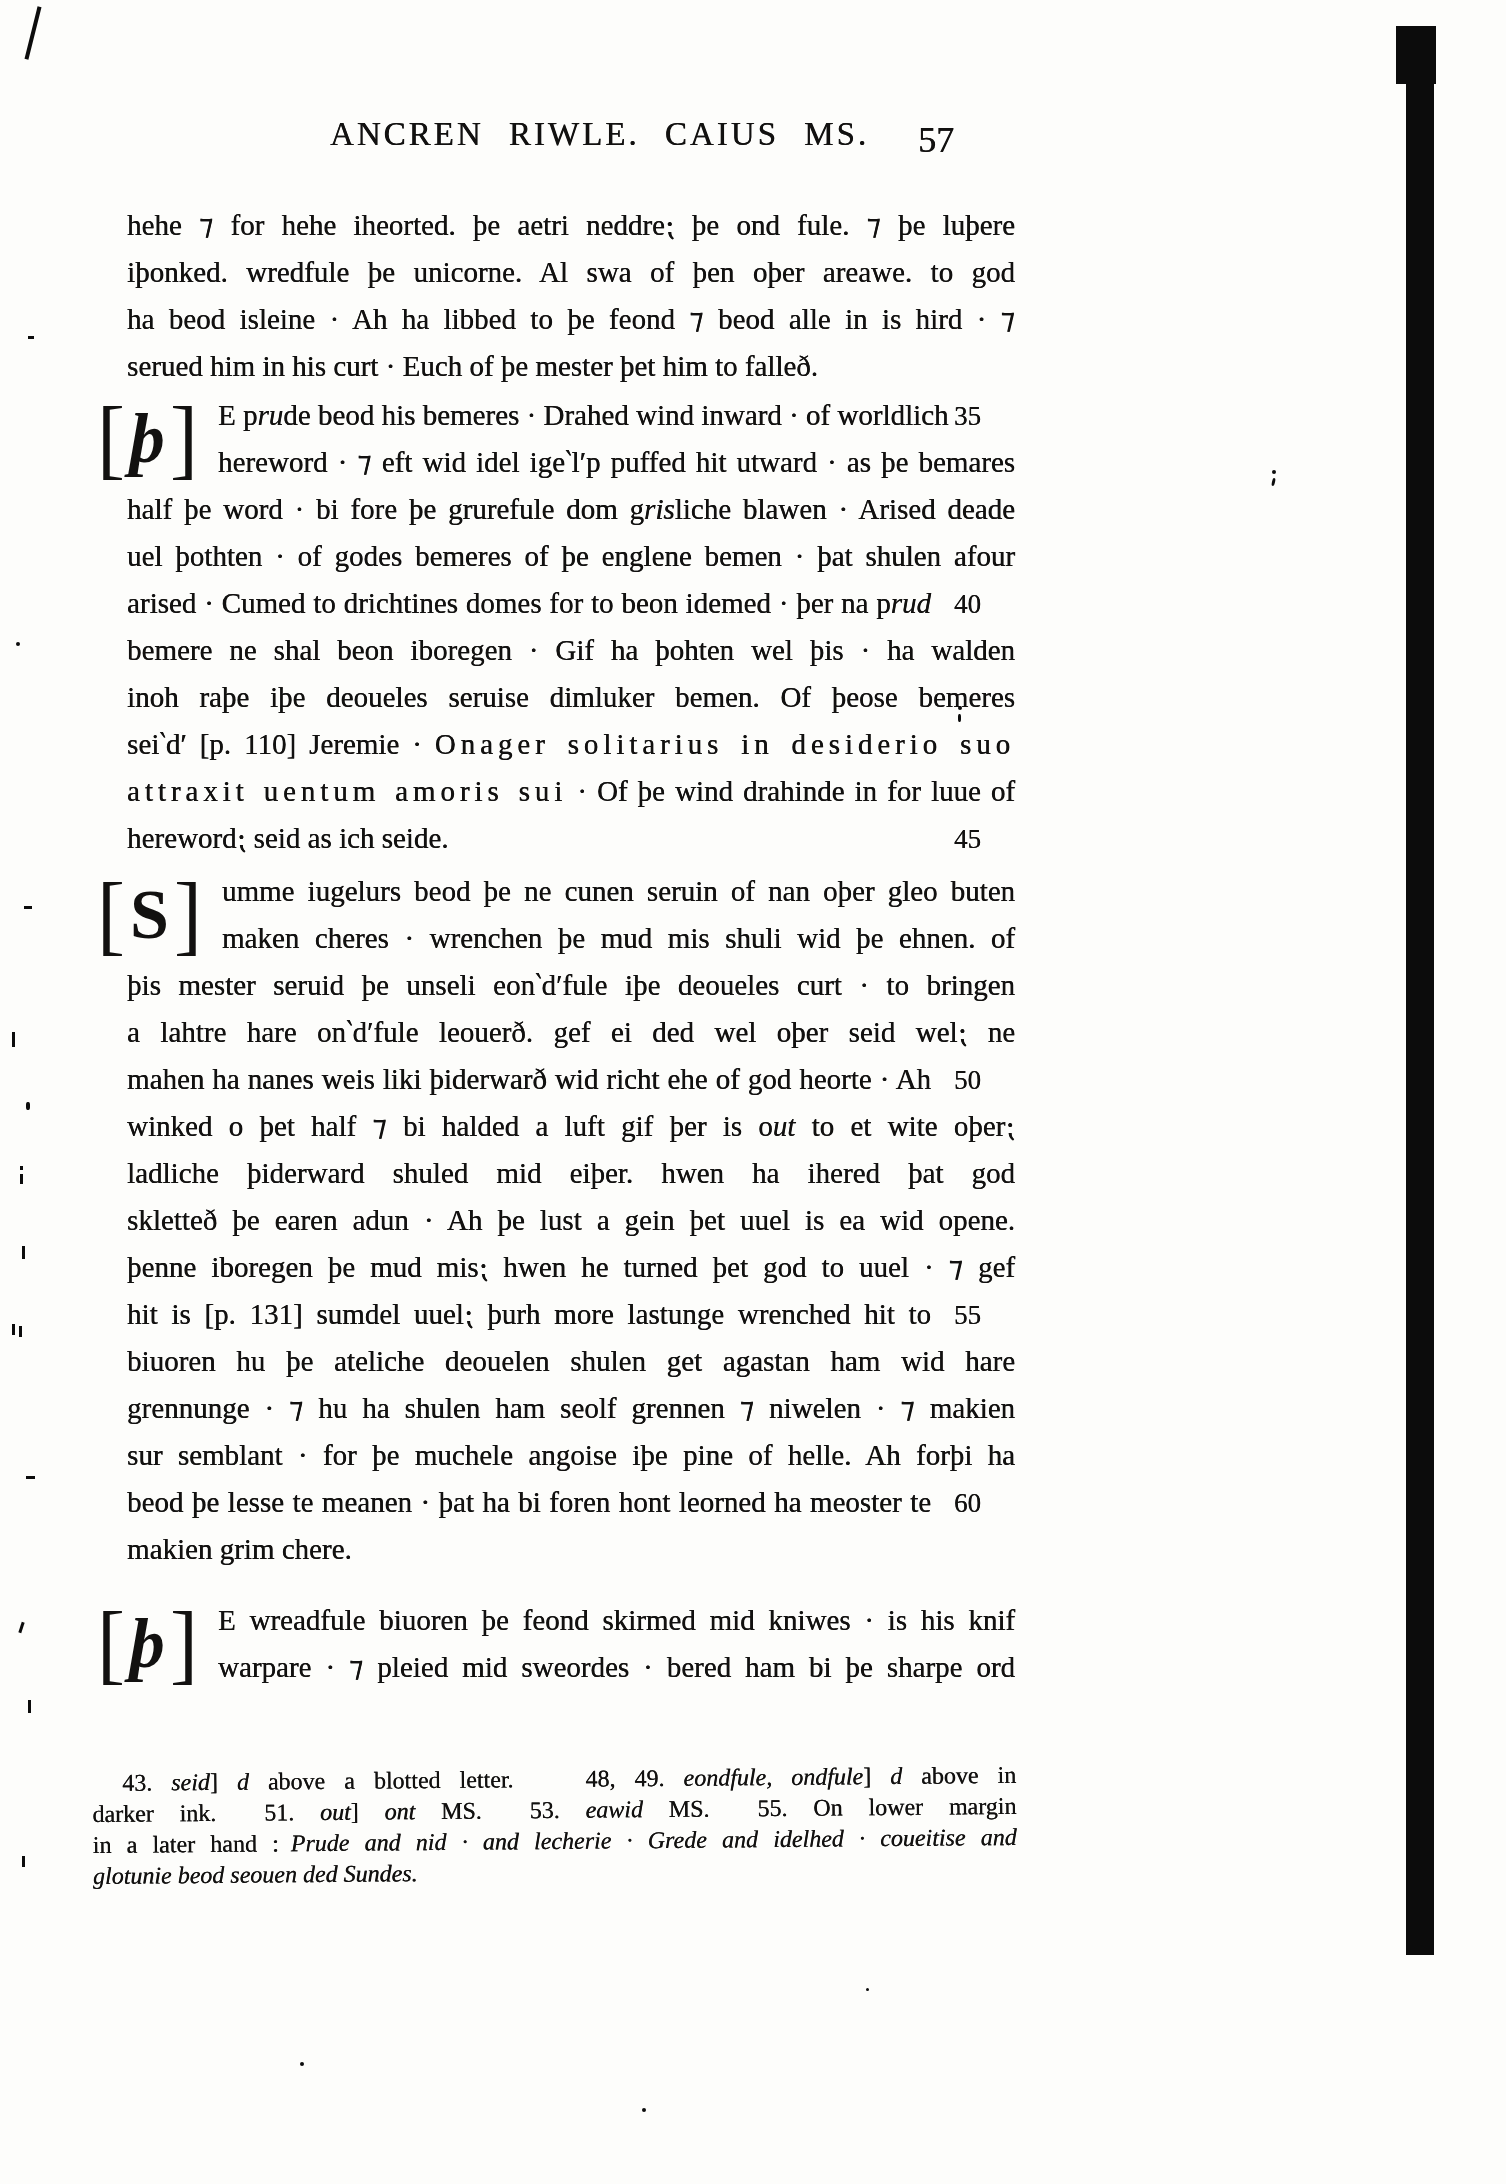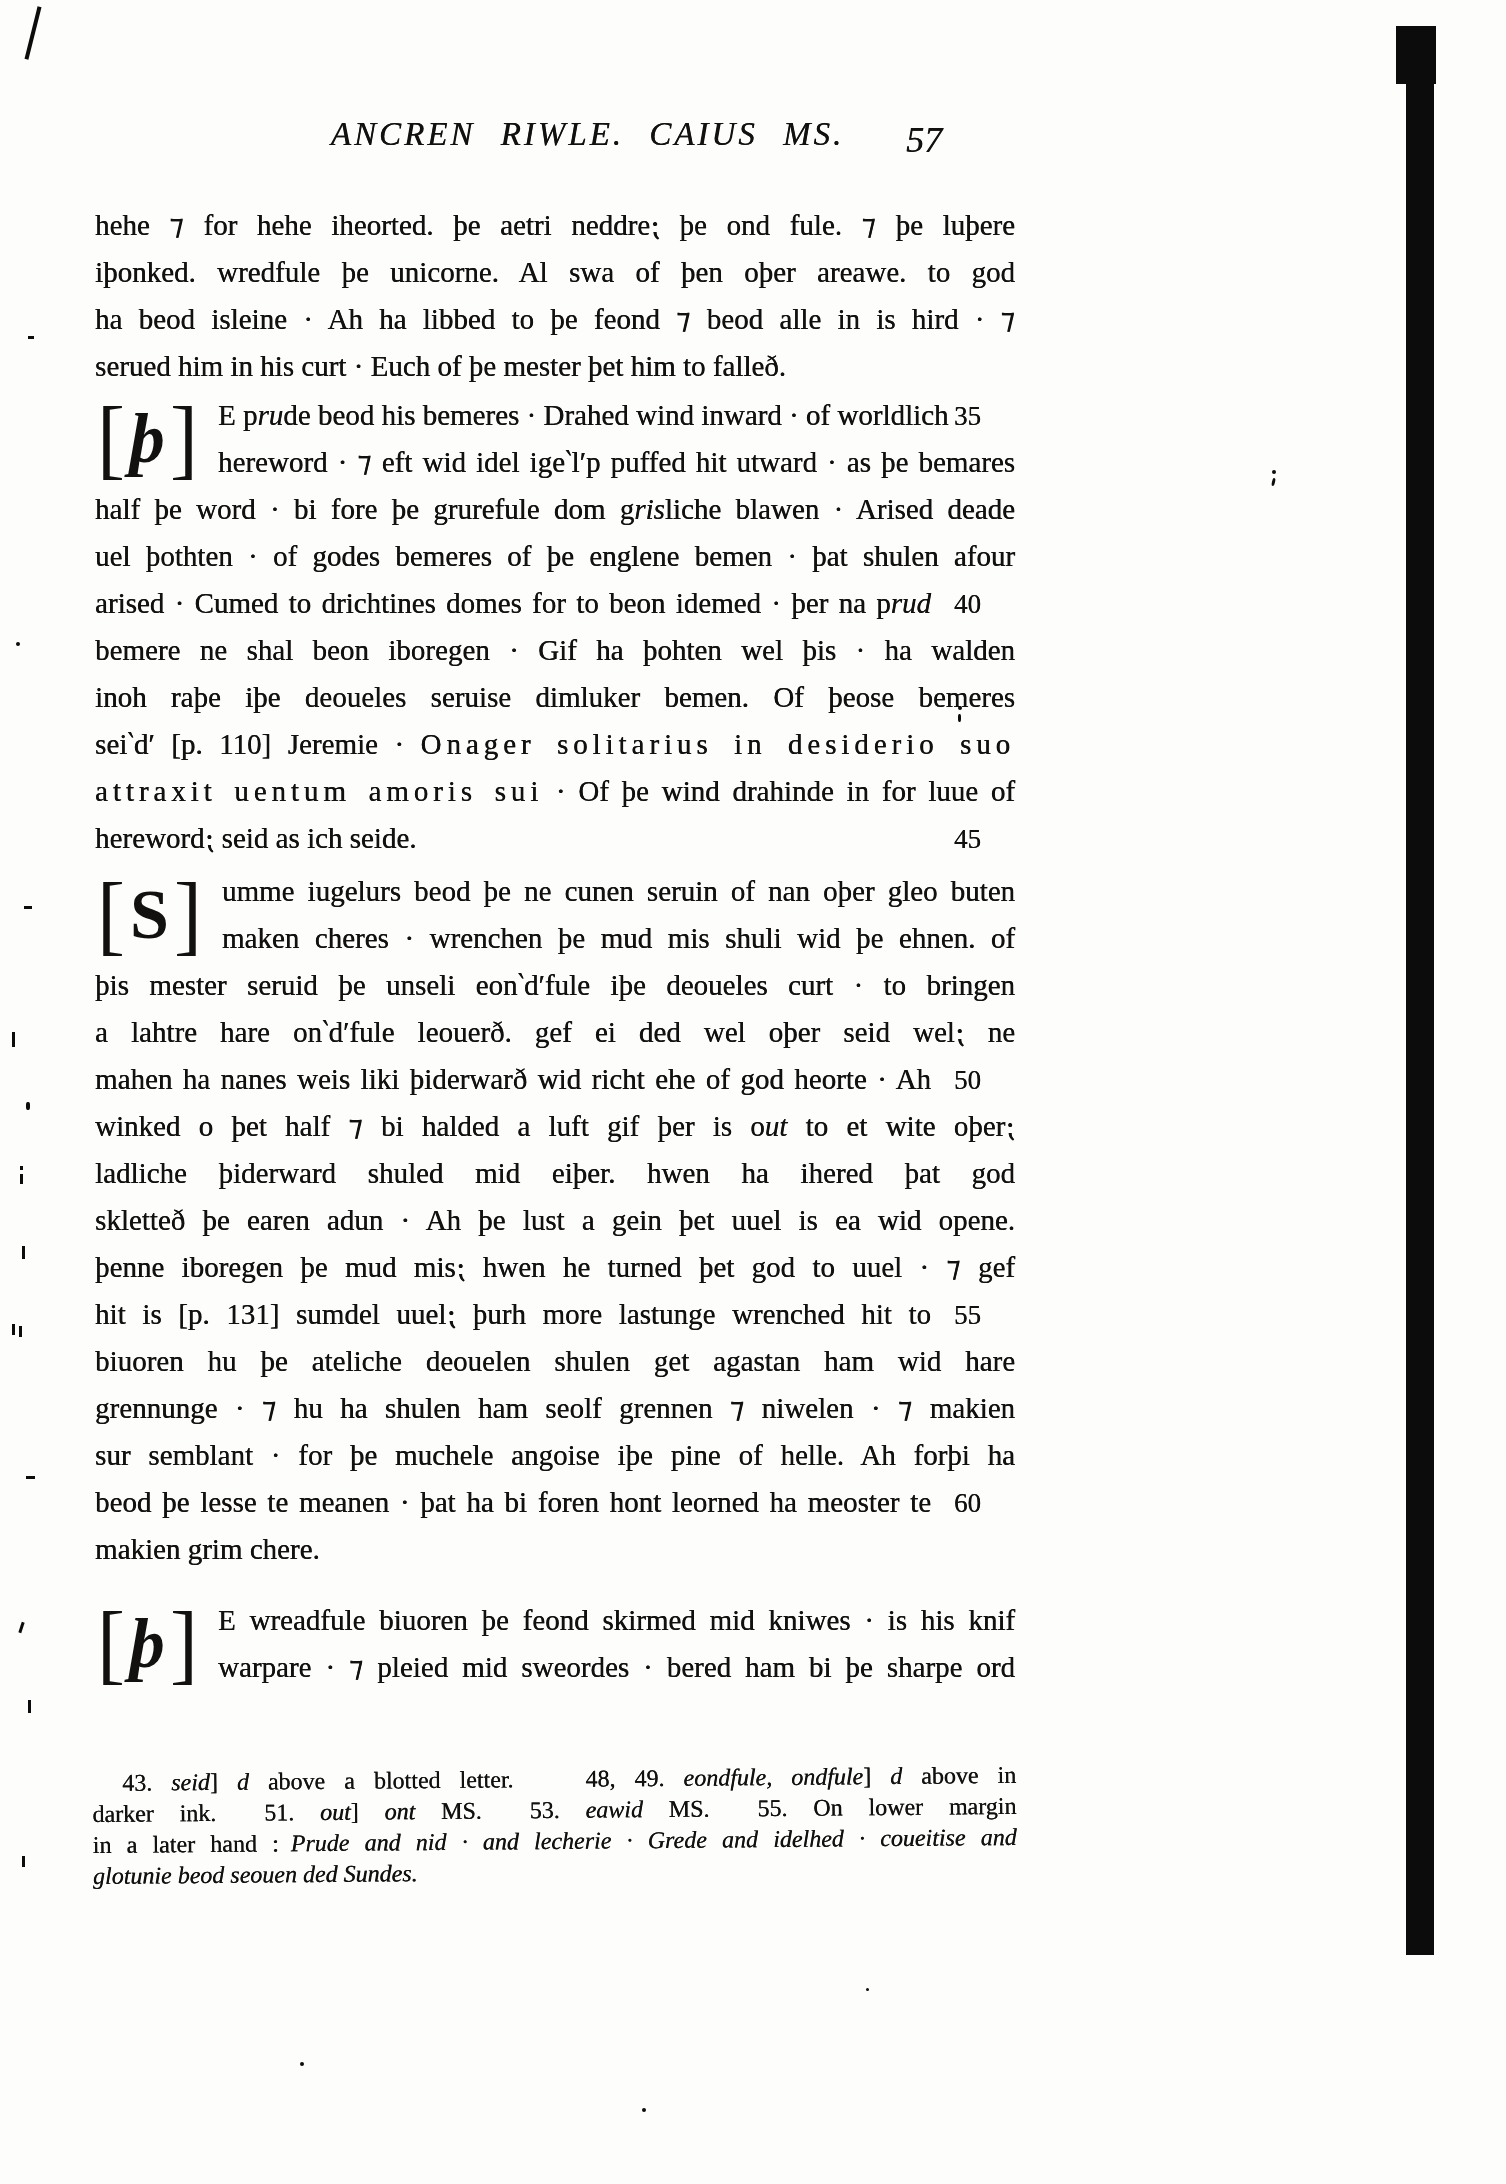--- a/index.html
+++ b/index.html
@@ -2,36 +2,36 @@
 <html><head>
 <meta charset="utf-8">
 <style>
   html,body{margin:0;padding:0;background:#e8e8e6;}
   #page{
     position:relative;width:1506px;height:2184px;background:#fdfdfb;
     font-family:"Liberation Serif","DejaVu Serif","DejaVu Sans",serif;
     color:#121110;overflow:hidden;
   }
   
-  #hdr{position:absolute;left:100px;top:116px;width:920px;height:50px;font-style:italic;}
+  #hdr{position:absolute;left:112px;top:116px;width:920px;height:50px;}
   #hdr .title{
     display:block;text-align:center;margin-left:55px;font-size:33px;
     letter-spacing:3px;word-spacing:14px;text-shadow:0.4px 0 0 currentColor;
   }
   #hdr .pnum{position:absolute;left:806px;top:3px;font-size:36px;text-shadow:0.4px 0 0 currentColor;}
   
   #body{position:absolute;left:95px;top:202px;width:920px;}
   .para{margin:0;}
   .para + .para{margin-top:2px;}
   .para:nth-child(3){margin-top:6px;}
   .para:nth-child(4){margin-top:24px;}
   .line{
     position:relative;height:47px;line-height:47px;font-size:29px;
     text-align:justify;text-align-last:justify;
-    text-shadow:0.35px 0 0 currentColor;white-space:nowrap;
+    text-shadow:0.35px 0 0 currentColor;white-space:nowrap;margin-left:32px;
   }
   .line.flush{text-align-last:left;}
   .line.numbered{padding-right:84px;}
   .lineno{position:absolute;right:34px;top:1px;font-size:27px;text-align-last:left;}
   .it{font-style:italic;}
   .spaced{letter-spacing:0.17em;}
   
   .dropcap{float:left;height:90px;margin:2px 20px 0 2px;display:flex;align-items:center;}
   .dc-br{font-size:84px;line-height:84px;transform:scaleY(1.05);font-weight:400;}
   .dc-letter{font-size:70px;line-height:76px;font-weight:700;margin:0 5px;}

